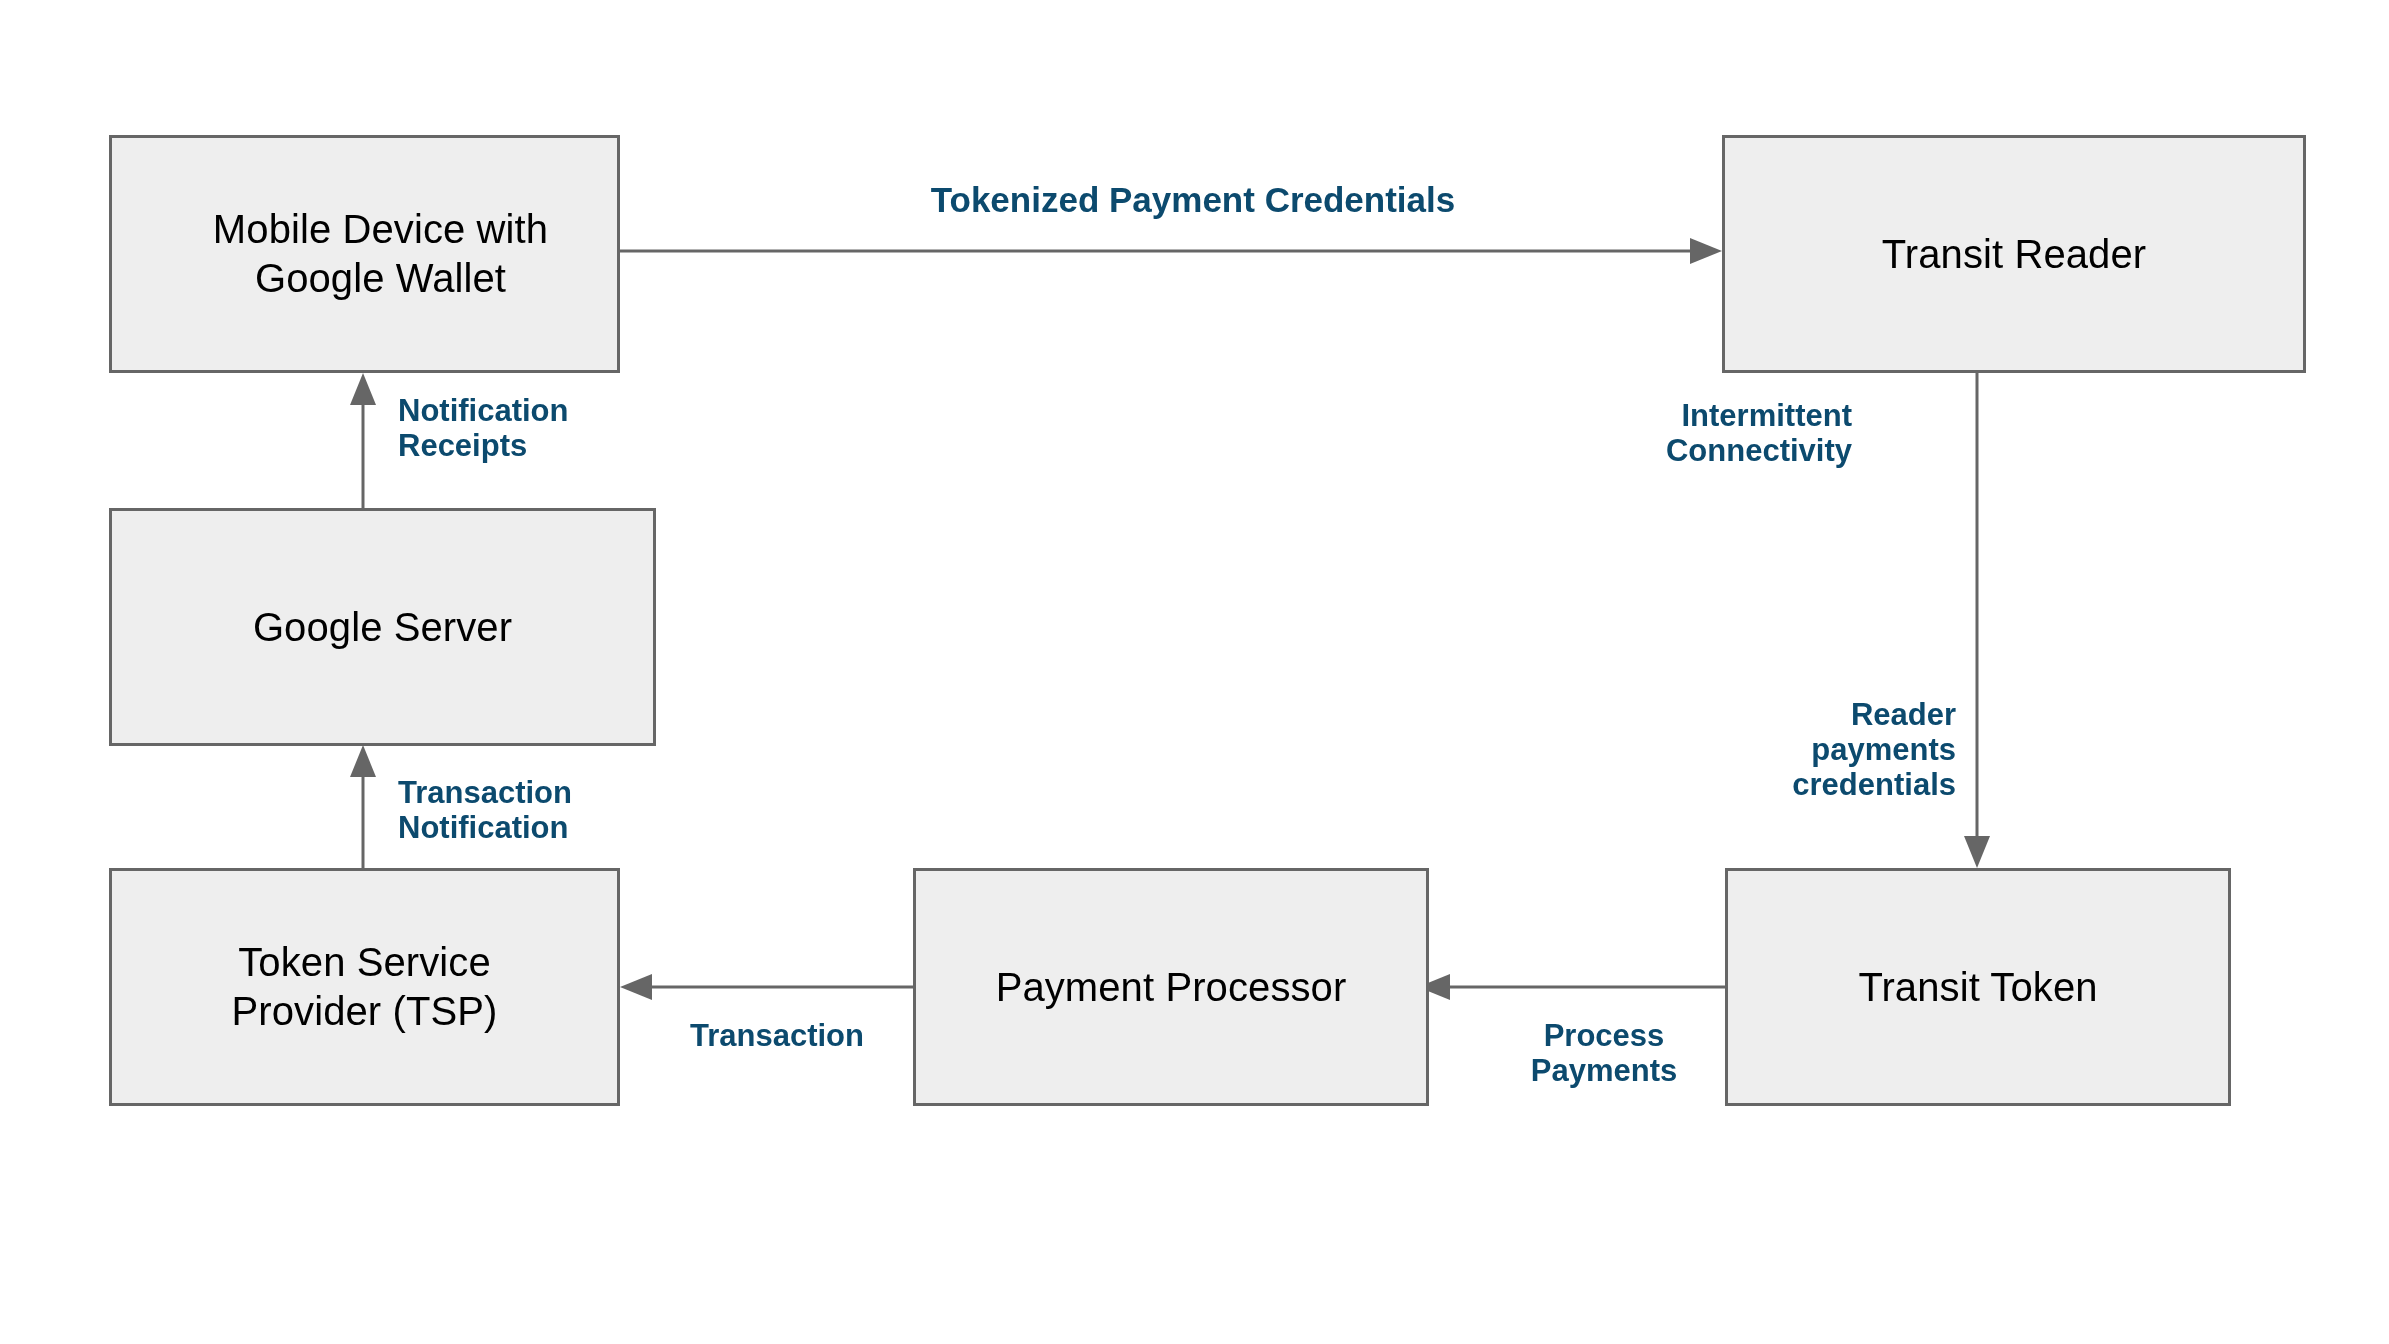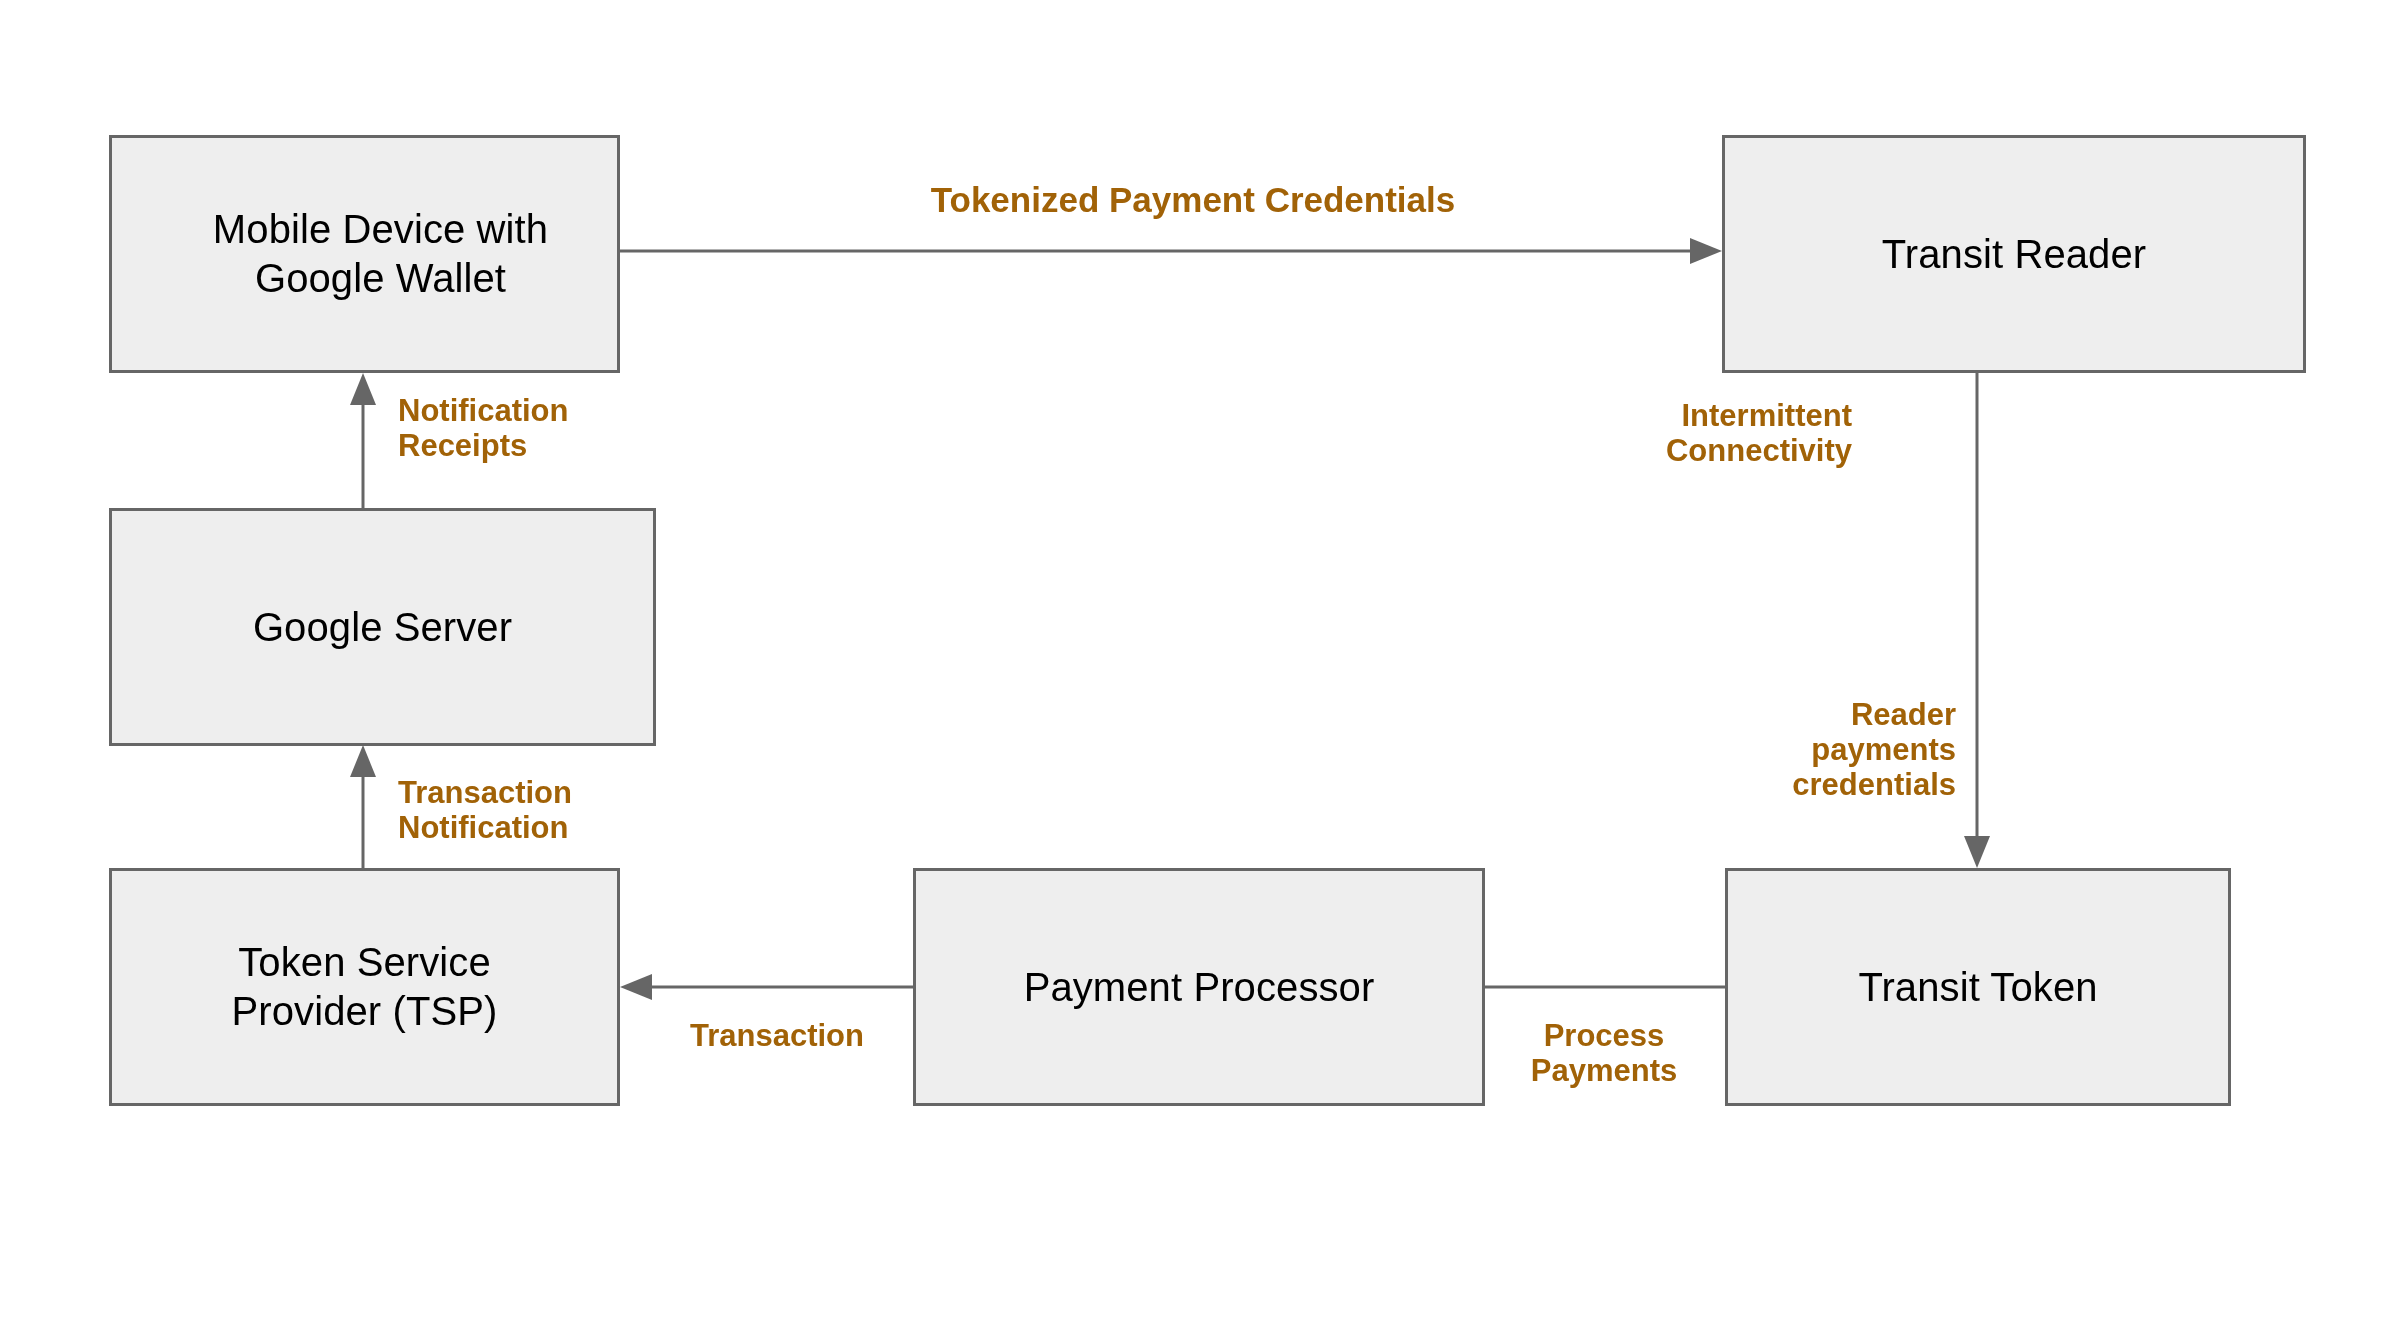--- a/index.html
+++ b/index.html
@@ -34,21 +34,21 @@
     line-height: 1.22;
     letter-spacing: 0.1px;
     white-space: pre-line;
   }
   .node-label {
     display: block;
     white-space: pre-line;
   }
   .edge-label {
     position: absolute;
-    color: #a16207;
+    color: #0c4a6e;
     font-family: "Liberation Sans", sans-serif;
     font-weight: bold;
     font-size: 31px;
     line-height: 1.13;
     white-space: pre-line;
   }
   .edge-label.big {
     font-size: 35px;
   }
   .el-center { text-align: center; transform: translateX(-50%); }
@@ -122,21 +122,21 @@
 
   <div class="node" style="left:109px; top:508px; width:547px; height:238px;">
     <span class="node-label">Google Server</span>
   </div>
 
   <div class="node" style="left:109px; top:868px; width:511px; height:238px;">
     <span class="node-label">Token Service
 Provider (TSP)</span>
   </div>
 
-  <div class="node" style="left:913px; top:868px; width:572px; height:238px;">
+  <div class="node" style="left:913px; top:868px; width:516px; height:238px;">
     <span class="node-label">Payment Processor</span>
   </div>
 
   <div class="node" style="left:1725px; top:868px; width:506px; height:238px;">
     <span class="node-label">Transit Token</span>
   </div>
 
   <div class="edge-label big el-center" style="left:1193px; top:180px;">Tokenized Payment Credentials</div>
 
   <div class="edge-label el-right" style="left:1852px; top:398px; text-align:right;">Intermittent

